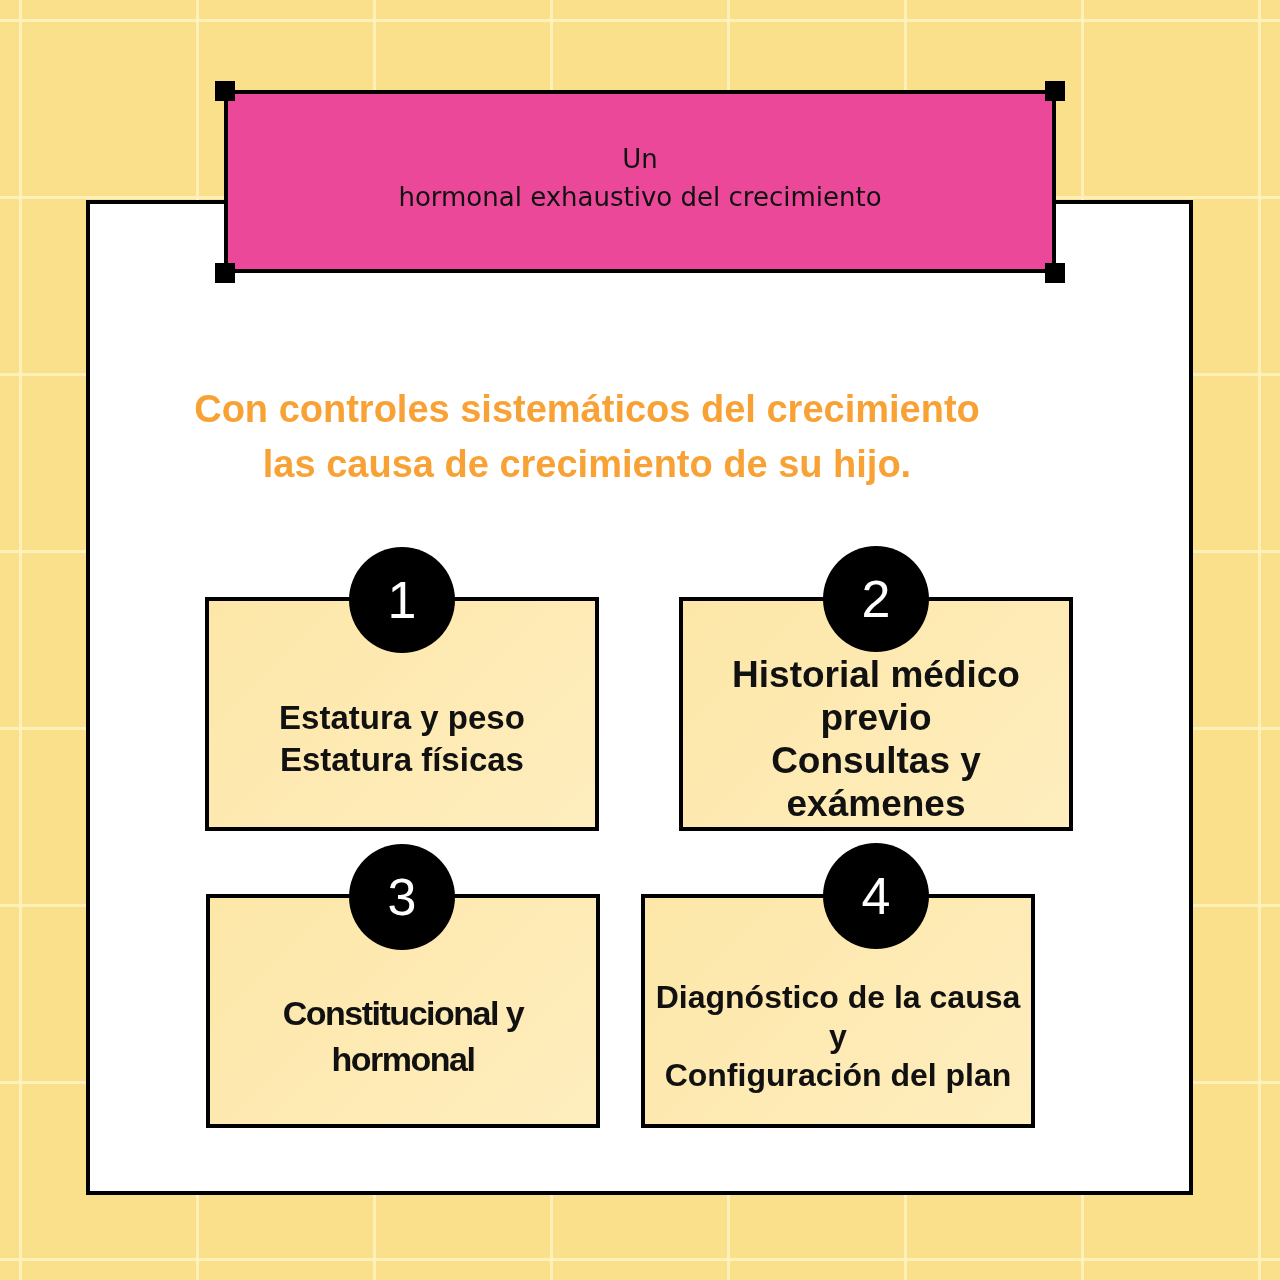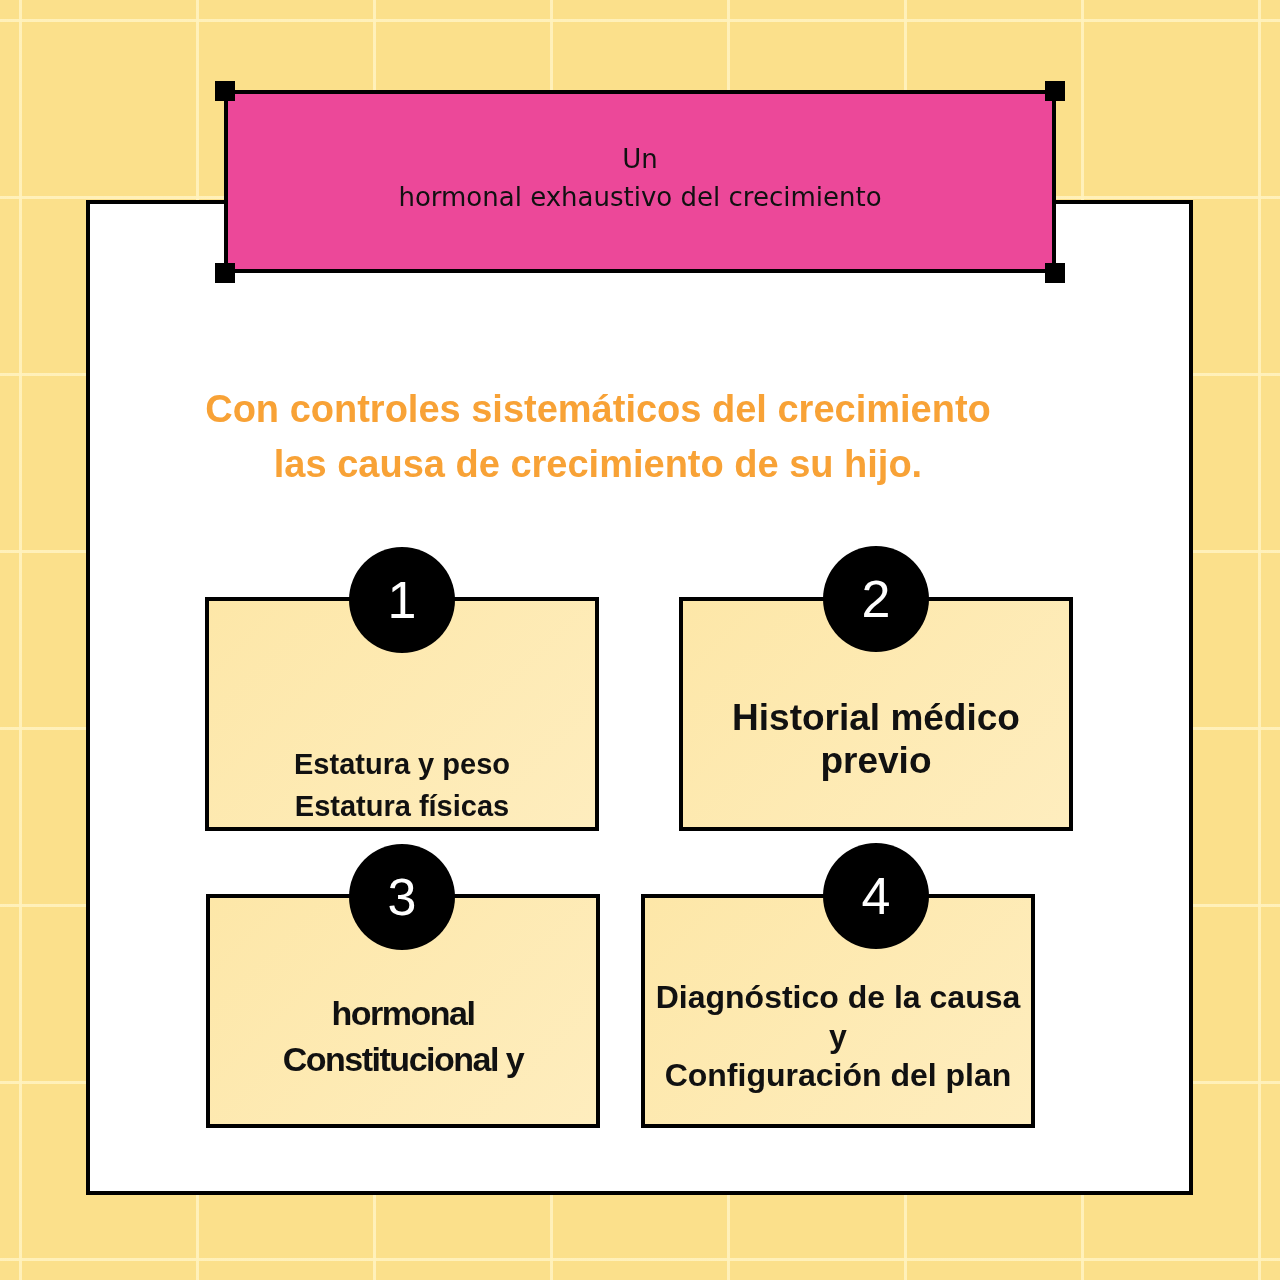--- a/index.html
+++ b/index.html
@@ -25,21 +25,20 @@
     text-align:center;
   }
   .banner .l1 { margin-top:-8px; }
   .handle {
     position:absolute; width:20px; height:20px; background:#000;
   }
   .headline {
     position:absolute; left:86px; top:382px; width:1002px; text-align:center;
     color:#F8A236; font-weight:bold; font-size:38px; line-height:55px;
     font-family:"Liberation Sans", sans-serif;
-    padding-left:11px;
   }
   .step {
     position:absolute; width:386px; height:226px; border:4px solid #000;
     background:linear-gradient(135deg, #FDE7A8 0%, #FEEDBE 100%);
     display:flex; flex-direction:column; align-items:center; justify-content:center;
     text-align:center; color:#111; font-weight:bold;
     font-family:"Liberation Sans", sans-serif;
   }
   .step .text { margin-top:50px; }
   .badge {
@@ -61,39 +60,40 @@
 <div class="handle" style="left:215px; top:81px;"></div>
 <div class="handle" style="left:1045px; top:81px;"></div>
 <div class="handle" style="left:215px; top:263px;"></div>
 <div class="handle" style="left:1045px; top:263px;"></div>
 
 <div class="headline">
   <div>Con controles sistemáticos del crecimiento</div>
   <div>las causa de crecimiento de su hijo.</div>
 </div>
 
-<div class="step" style="left:205px; top:597px; font-size:29px; line-height:42px;justify-content:flex-end;">
+<div class="step" style="left:205px; top:597px; font-size:33px; line-height:42px;">
   <div class="text">
     <div>Estatura y peso</div>
     <div>Estatura físicas</div>
   </div>
 </div>
 <div class="badge" style="left:349px; top:547px;">1</div>
 
 <div class="step" style="left:679px; top:597px; font-size:37px; line-height:43px;">
   <div class="text">
     <div>Historial médico previo</div>
+    <div>Consultas y exámenes</div>
   </div>
 </div>
 <div class="badge" style="left:823px; top:546px;">2</div>
 
 <div class="step" style="left:206px; top:894px; font-size:34px; line-height:46px; letter-spacing:-1.5px;">
   <div class="text">
+    <div>Constitucional y</div>
     <div>hormonal</div>
-    <div>Constitucional y</div>
   </div>
 </div>
 <div class="badge" style="left:349px; top:844px;">3</div>
 
 <div class="step" style="left:641px; top:894px; font-size:32px; line-height:39px;">
   <div class="text">
     <div>Diagnóstico de la causa y</div>
     <div>Configuración del plan</div>
   </div>
 </div>

